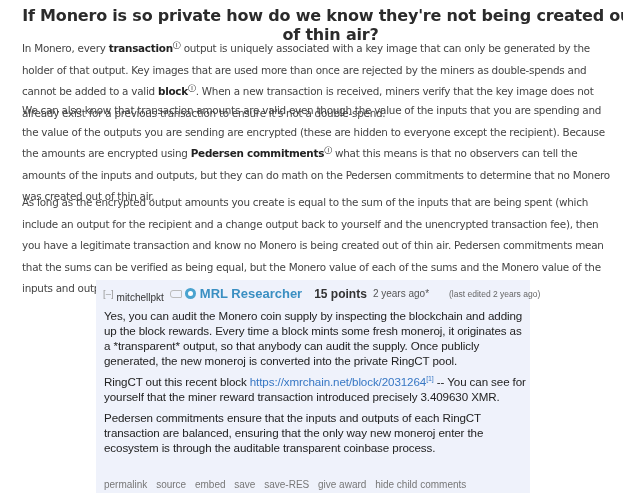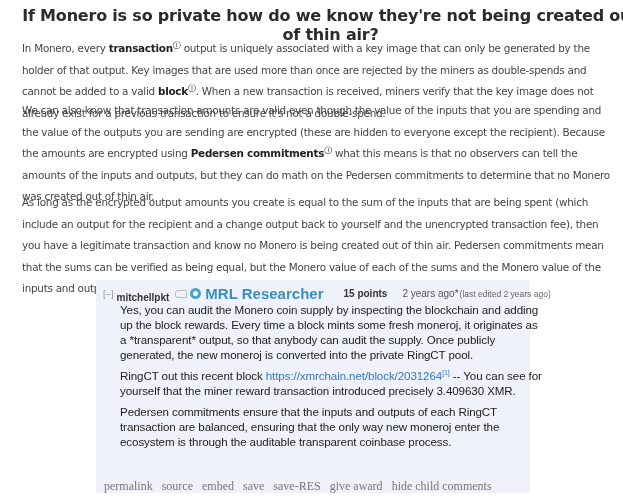--- a/index.html
+++ b/index.html
@@ -7,33 +7,33 @@
     .title { position: absolute; left: 0; top: 6px; width: 623px; text-align: center; font-family: "DejaVu Sans", sans-serif; font-weight: bold; font-size: 16px; color: #2b2b2b; letter-spacing: -0.2px; padding-left: 19px; }
     .para { position: absolute; left: 18px; width: 592px; font-family: "DejaVu Sans", sans-serif; font-size: 10.4px; line-height: 21.5px; color: #444; letter-spacing: -0.25px; margin: 4px; }
     .para b { font-weight: 600; color: #222; }
     .para sup { font-size: 8px; line-height: 0; vertical-align: super; color: #222; }
     .p1 { top: 34px; }
     .p2 { top: 96px; }
     .p3 { top: 188px; }
     .comment { position: absolute; left: 96px; top: 280px; width: 434px; height: 213px; background: #eff2fb; font-family: "Liberation Sans", sans-serif; }
     .c-head { position: absolute; left: 7px; top: 4px; font-size: 9.5px; color: #888; white-space: nowrap; display: flex; align-items: center; }
     .c-head .collapse { color: #999; margin-right: 3px; }
-    .c-head .author { color: #333; font-weight: bold; font-size: 10px; margin-right: 6px; margin-top: 8px; }
+    .c-head .author { color: #333; font-weight: normal; font-size: 10px; margin-right: 6px; margin-top: 8px; }
     .tag-icon { display: inline-block; width: 10px; height: 6px; border: 1px solid #bbb; border-radius: 3px 1px 1px 3px; margin-right: 3px; }
     .flair-icon { display: inline-block; width: 11px; height: 11px; border-radius: 50%; background: #4aa3cf; margin-right: 4px; position: relative; }
     .flair-icon::after { content: ""; position: absolute; left: 3px; top: 3px; width: 5px; height: 5px; border-radius: 50%; background: #fff; }
-    .c-head .flair { color: #3a8fc2; font-weight: bold; font-size: 15px; margin-right: 20px; }
-    .c-head .points { color: #333; font-weight: bold; font-size: 10px; margin-right: 15px; }
-    .c-head .time { color: #555; font-size: 10px; margin-right: 1px; text-align: center; }
+    .c-head .flair { color: #3a8fc2; font-weight: bold; font-size: 13px; margin-right: 12px; }
+    .c-head .points { color: #333; font-weight: bold; font-size: 12px; margin-right: 6px; }
+    .c-head .time { color: #555; font-size: 10px; margin-right: 20px; text-align: center; }
     .c-head .edited { color: #666; font-size: 8.5px; text-align: center; }
-    .c-body { position: absolute; left: 8px; top: 22px; width: 424px; font-size: 11.6px; line-height: 15px; color: #222; letter-spacing: -0.1px; margin-left: 16px; }
+    .c-body { position: absolute; left: 8px; top: 28px; width: 424px; font-size: 11.6px; line-height: 15px; color: #222; letter-spacing: -0.1px; }
     .c-body p { margin: 0 0 6px 0; }
     .c-body a { color: #3777c4; text-decoration: none; }
     .c-body sup { font-size: 7px; color: #3777c4; vertical-align: super; line-height: 0; }
-    .c-actions { position: absolute; left: 8px; top: 199px; font-size: 12px; color: #777; white-space: nowrap; font-family: Liberation Serif, serif; }
+    .c-actions { position: absolute; left: 8px; top: 199px; font-size: 10px; color: #777; white-space: nowrap; }
     .c-actions span { margin-right: 6px; }
   </style>
 </head>
 <body>
 
 <div class="title">If Monero is so private how do we know they're not being created out of thin air?</div>
 
 <p class="para p1"><span>In Monero, every </span><b>transaction</b><sup>Ⓘ</sup><span> output is uniquely associated with a key image that can only be generated by the holder of that output. Key images that are used more than once are rejected by the miners as double-spends and cannot be added to a valid </span><b>block</b><sup>Ⓘ</sup><span>. When a new transaction is received, miners verify that the key image does not already exist for a previous transaction to ensure it's not a double-spend.</span></p>
 
 <p class="para p2"><span>We can also know that transaction amounts are valid even though the value of the inputs that you are spending and the value of the outputs you are sending are encrypted (these are hidden to everyone except the recipient). Because the amounts are encrypted using </span><b>Pedersen commitments</b><sup>Ⓘ</sup><span> what this means is that no observers can tell the amounts of the inputs and outputs, but they can do math on the Pedersen commitments to determine that no Monero was created out of thin air.</span></p>

